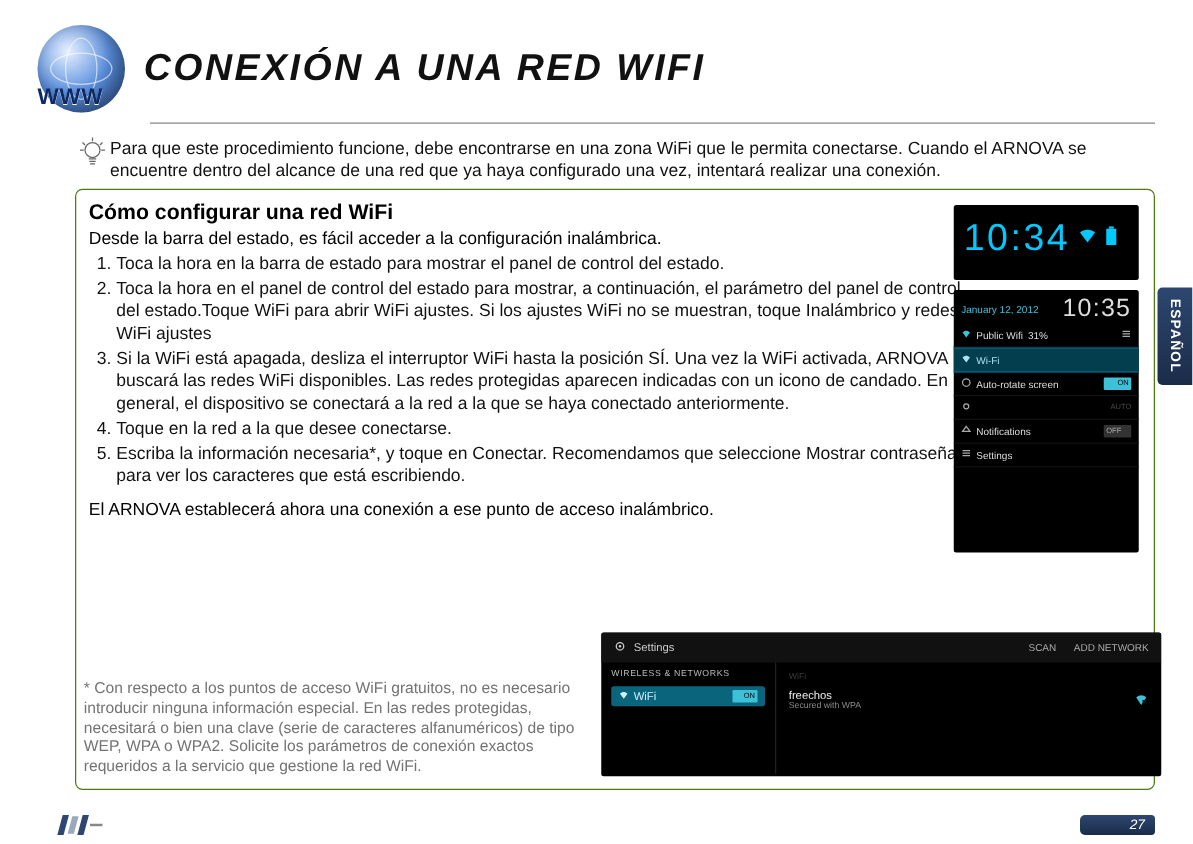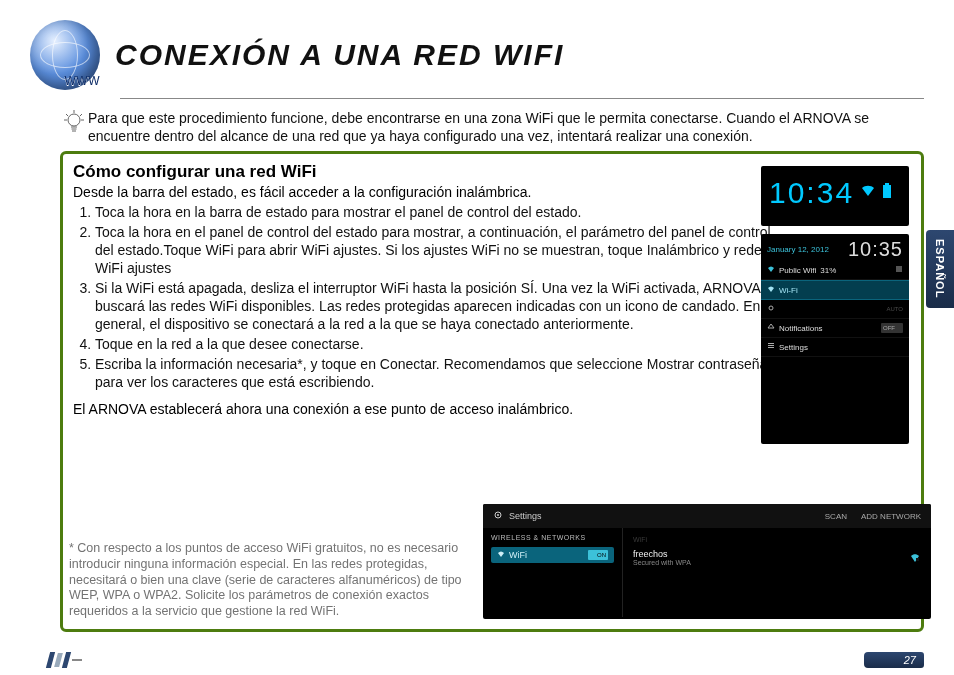--- a/index.html
+++ b/index.html
@@ -39,23 +39,23 @@
   .globe-halo::before, .globe-halo::after {
     content: "";
     position: absolute;
     border: 1px solid rgba(255,255,255,.6);
     border-radius: 50%;
   }
   .globe-halo::before { inset: 10px 22px; }
   .globe-halo::after  { inset: 22px 10px; }
   .globe-www {
     position: absolute; bottom: 2px; left: 0; right: 0;
-    text-align: right;
-    font-weight: 400; color: #0b2a66;
-    font-size: 12px; text-shadow: 0 1px 0 #fff;
+    text-align: left;
+    font-weight: 700; color: #0b2a66;
+    font-size: 18px; text-shadow: 0 1px 0 #fff;
     letter-spacing: .5px;
   }
   .title {
     font-family: "Arial Black", Arial, sans-serif;
     font-weight: 900;
     font-style: italic;
     font-size: 30px;
     letter-spacing: 2px;
     color: #111;
     text-transform: uppercase;
@@ -65,21 +65,21 @@
   }
   .intro-row {
     display: flex; align-items: flex-start; margin: 10px 0 6px 30px;
   }
   .bulb-icon {
     width: 28px; text-align: center; color: #555; font-size: 20px; flex-shrink: 0;
   }
   .intro { font-size: 14px; color: #111; line-height: 1.3; }
 
   .frame {
-    border: 3px solid #4d7c0f;
+    border: 1px solid #4d7c0f;
     border-radius: 6px;
     margin-left: 30px;
     padding: 8px 10px 10px 10px;
     position: relative;
     height: 481px;
   }
   .sub-title {
     font-family: "Arial Narrow", Arial, sans-serif;
     font-weight: 700;
     font-size: 17px;
@@ -273,20 +273,31 @@
       </div>
       <div class="s2-row hl">
         <span class="lbl">
           <span>
             <svg width="8" height="8" viewBox="0 0 8 8">
                 <path d="M4 7L1 3c2-2 4-2 6 0z" fill="#a4e4f4"></path>
               </svg>
           </span>
           <span>Wi-Fi</span>
         </span>
+      </div>
+      <div class="s2-row">
+        <span class="lbl">
+          <span>
+            <svg width="8" height="8" viewBox="0 0 8 8">
+                <path d="M1 4a3 3 0 0 1 6 0M7 4a3 3 0 0 1-6 0" fill="none" stroke="#aaa"></path>
+              </svg>
+          </span>
+          <span>Auto-rotate screen</span>
+        </span>
+        <span class="toggle">ON</span>
       </div>
       <div class="s2-row">
         <span class="lbl">
           <span>
             <svg width="8" height="8" viewBox="0 0 8 8">
                 <circle cx="4" cy="4" r="2" fill="none" stroke="#aaa"></circle>
               </svg>
           </span>
         </span>
         <span class="s2-sub" style="border:none;padding:0">AUTO</span>

